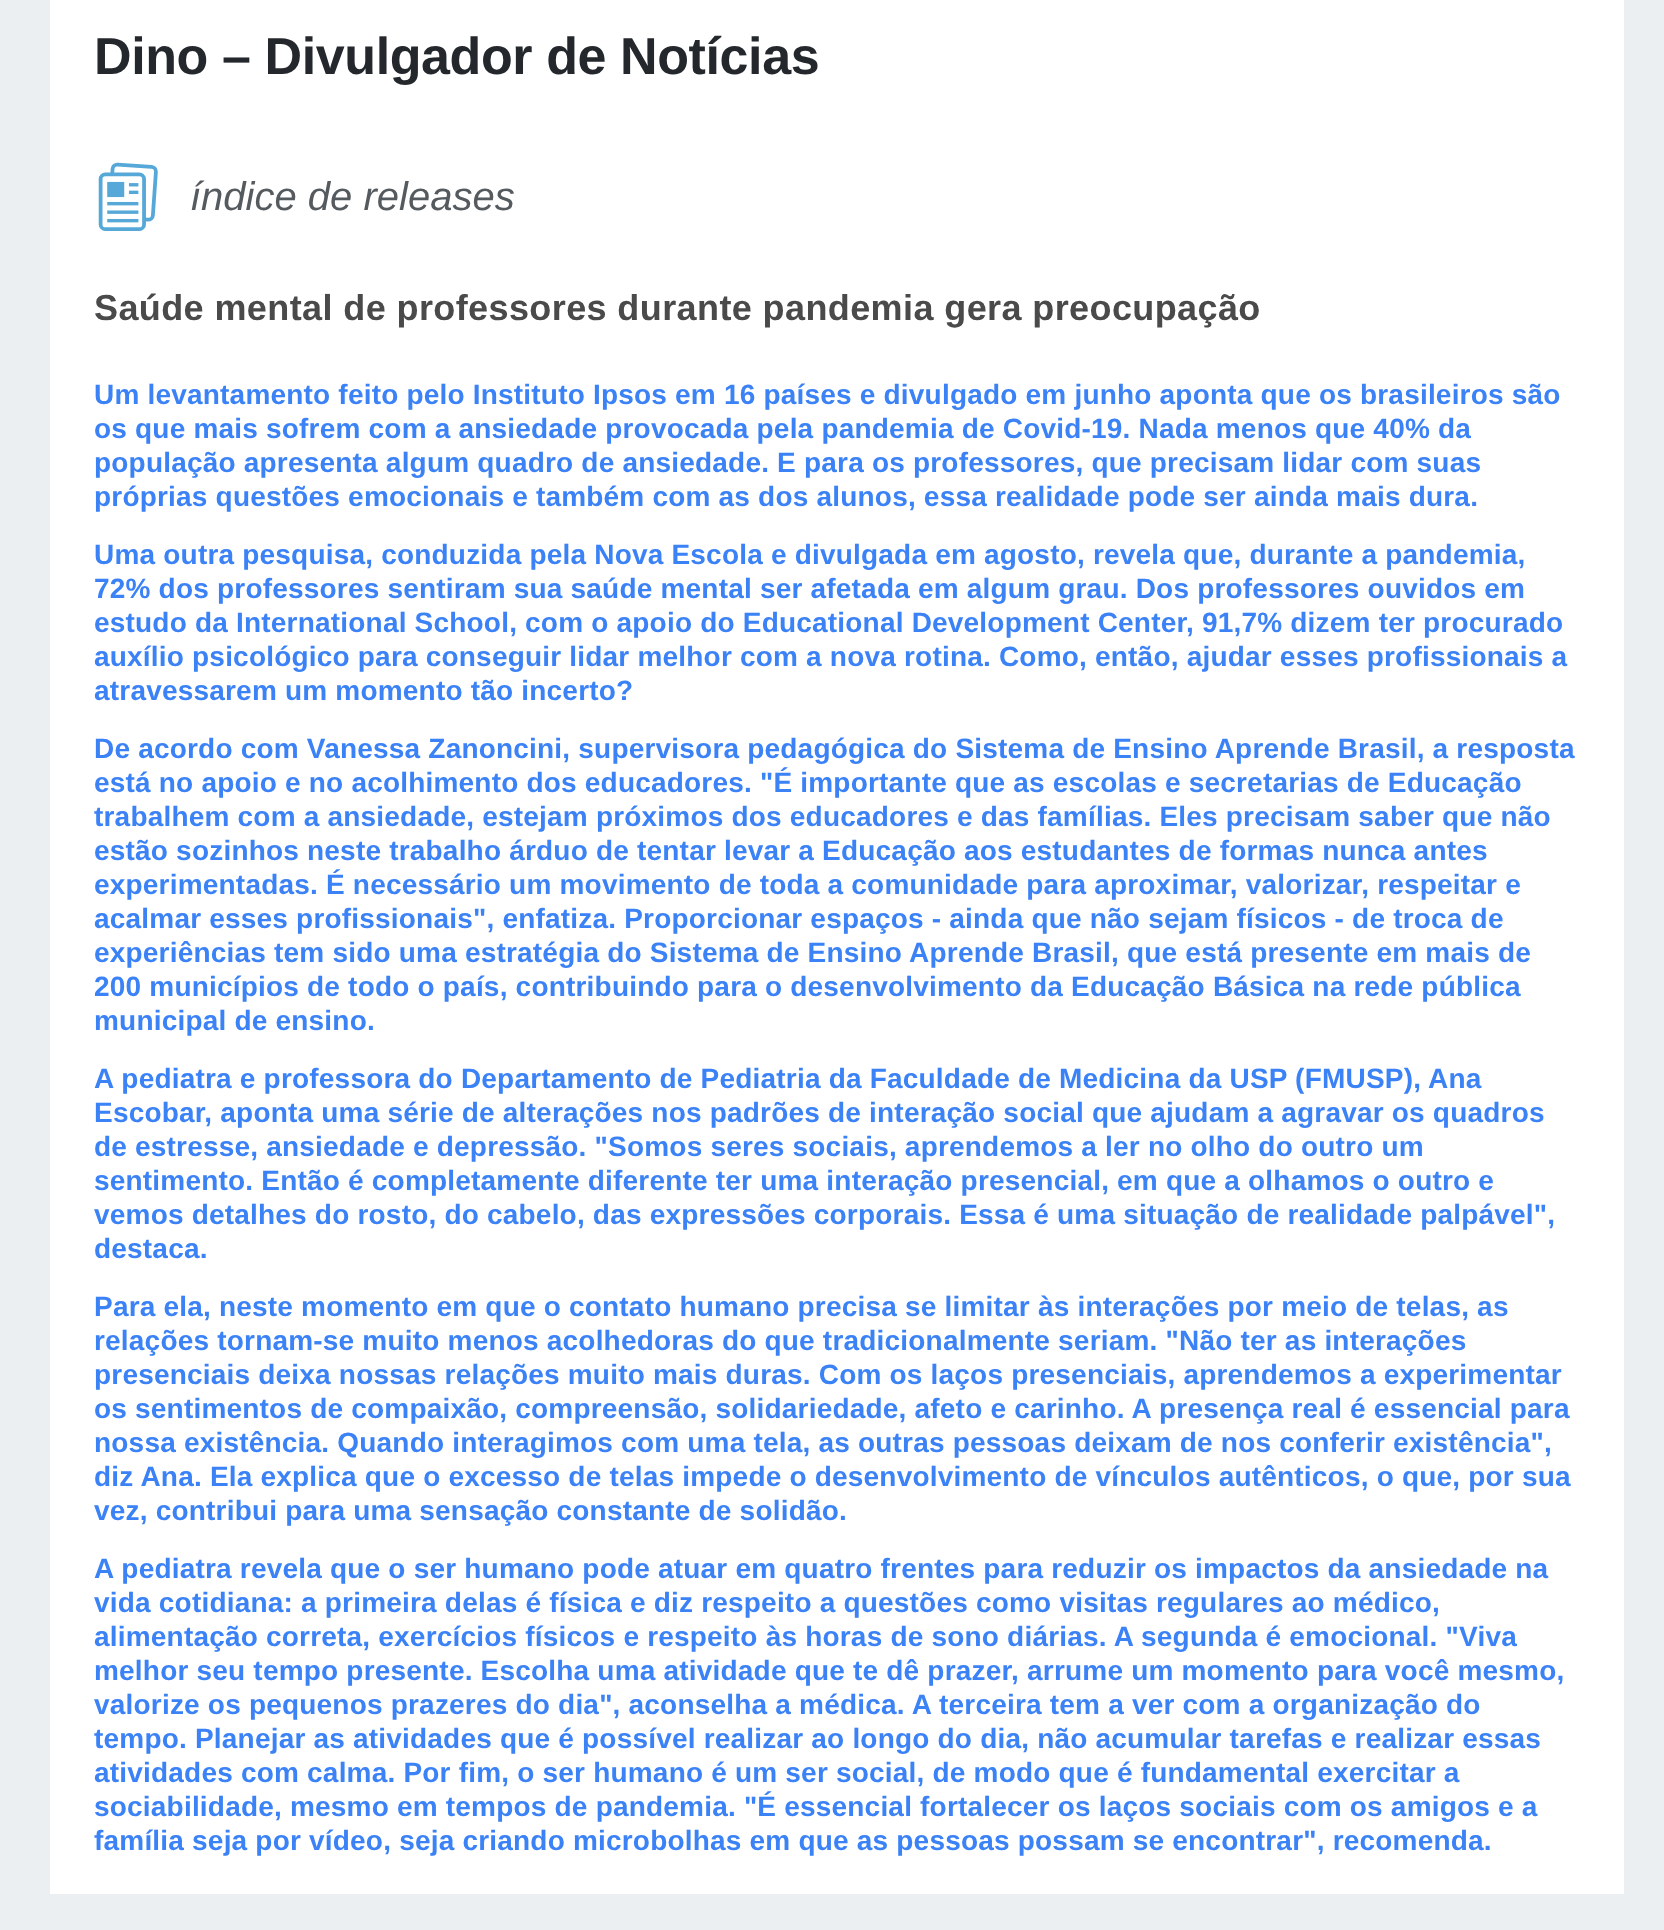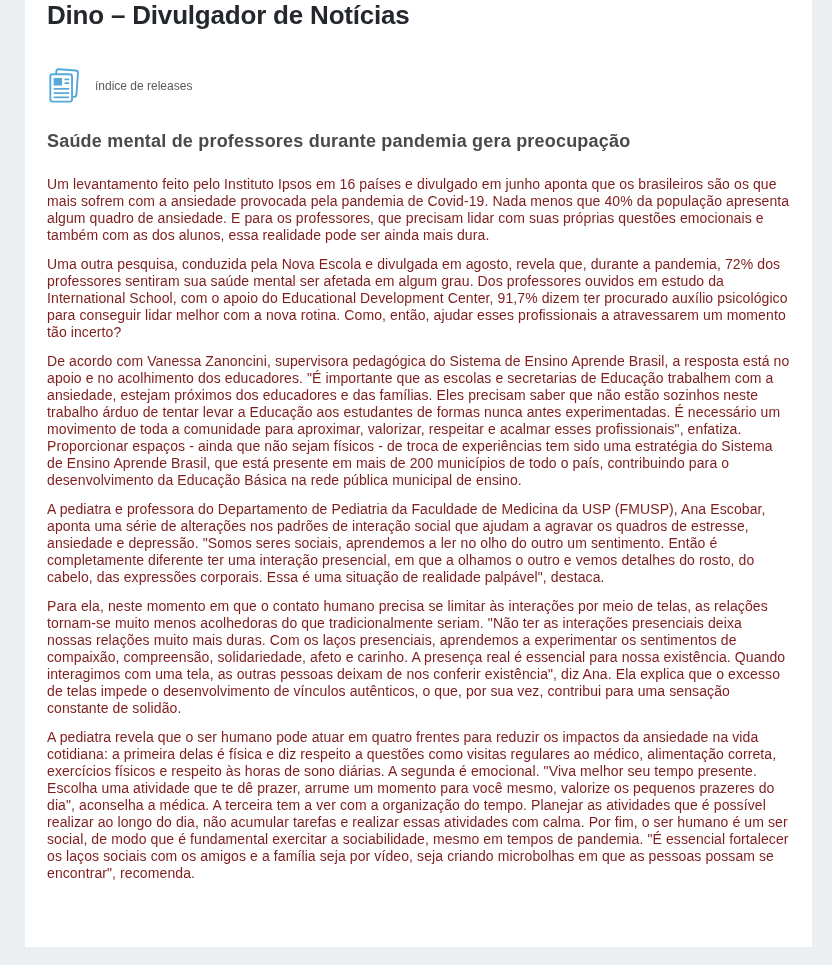--- a/index.html
+++ b/index.html
@@ -18,20 +18,21 @@
     left: 25px;
     top: 0;
     width: 787px;
     height: 947px;
     background: #ffffff;
     box-sizing: border-box;
     padding: 0 22px;
   }
   .site-title {
     margin: 0;
+    padding-top: 13px;
     font-size: 26px;
     line-height: 31px;
     font-weight: bold;
     color: #24272c;
     letter-spacing: -0.2px;
   }
   .index-row {
     margin-top: 37px;
     display: flex;
     align-items: center;
@@ -39,42 +40,44 @@
     height: 36px;
     cursor: pointer;
     width: fit-content;
   }
   .index-icon {
     width: 34px;
     height: 36px;
     display: inline-block;
   }
   .index-label {
-    font-size: 12px;
+    font-size: 20px;
+    font-style: italic;
     color: #555a5e;
   }
   .article-title {
     margin: 23px 0 0 0;
     font-size: 18px;
     line-height: 29px;
     font-weight: bold;
     color: #4a4a4a;
     max-width: 650px;
     letter-spacing: 0.2px;
   }
   .article-body {
     margin-top: 20px;
   }
   .article-body p {
     margin: 0 0 12px 0;
     font-size: 14px;
     line-height: 17px;
-    color: #7f1d1d;
+    color: #3b82f6;
     letter-spacing: 0.1px;
     max-width: 746px;
+    font-weight: bold;
   }
 </style>
 </head>
 <body>
 
 <div class="card">
 
   <h1 class="site-title">Dino – Divulgador de Notícias</h1>
 
   <div class="index-row">

